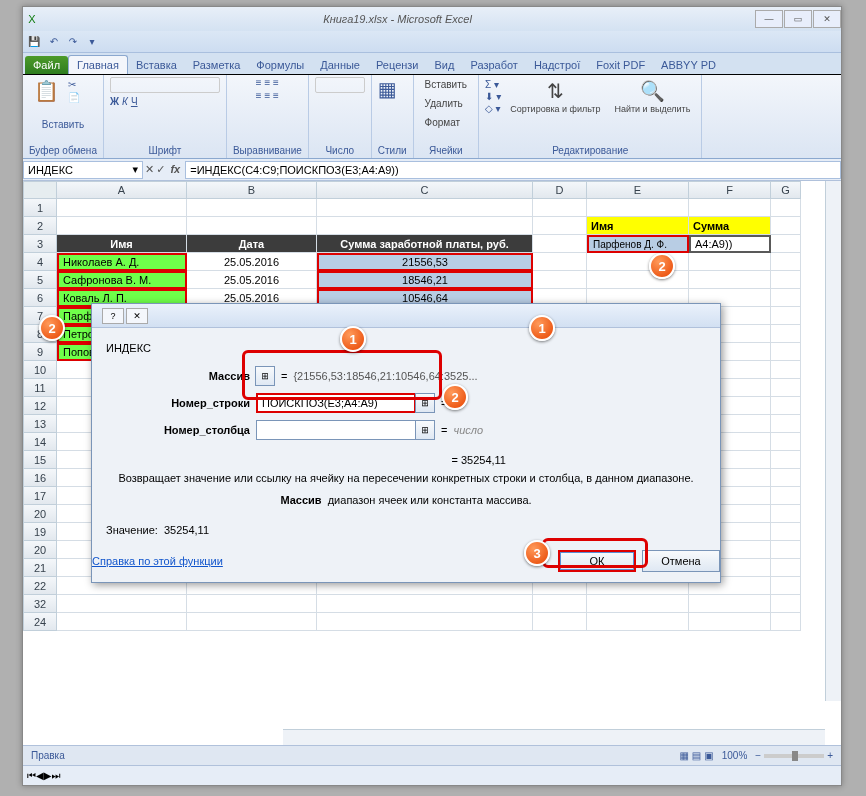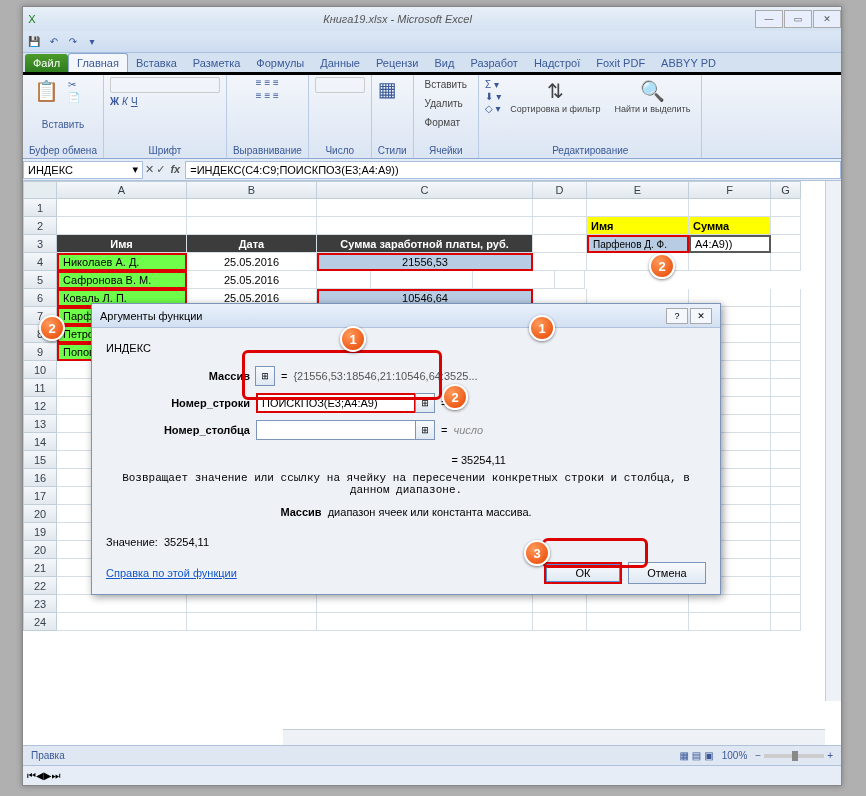--- a/index.html
+++ b/index.html
@@ -9,21 +9,21 @@
   
   .titlebar { height: 24px; background: linear-gradient(#e8eff8,#d4e2f2); display:flex; align-items:center; font-size:11px; color:#555;}
   .titlebar .icon { width:18px; display:inline-block; text-align:center; font-size:11px; color:#107c10;}
   .titlebar .title { flex:1; text-align:center;font-style:italic; }
   .winbtns { display:flex; }
   .winbtn { width:28px; height:18px; border:1px solid #aaa; background:#e8eefb; margin-left:1px; display:flex; align-items:center; justify-content:center; font-size:9px;}
 
   .qat { height:22px; background:linear-gradient(#dbe7f5,#cdddf1); border-bottom:1px solid #a9bfde; display:flex; align-items:center; padding:0 4px; gap:3px;}
   .qat .q { width:16px; height:16px; display:flex; align-items:center; justify-content:center; font-size:10px; color:#3b5998;}
 
-  .ribbon-tabs { height:22px; background:#d3e1f1; border-bottom:3px solid #000000; display:flex; align-items:flex-end; font-size:11px; padding-left:2px;}
+  .ribbon-tabs { height:22px; background:#d3e1f1; border-bottom:1px solid #000000; display:flex; align-items:flex-end; font-size:11px; padding-left:2px;}
   .tab { padding:3px 8px; color:#3b5998; cursor:pointer;}
   .tab.file { background:linear-gradient(#4c9a2a,#2e7d1f); color:#fff; border-radius:3px 3px 0 0;}
   .tab.active { background:#f3f6fb; border:1px solid #8ba8cf; border-bottom:none; border-radius:3px 3px 0 0;}
 
   .ribbon { height:84px; background:linear-gradient(#f3f6fb,#dbe5f3); border-bottom:1px solid #8ba8cf; display:flex; font-size:10px; color:#3b5998;}
   .group { border-right:1px solid #b9cbe5; padding:2px 6px; display:flex; flex-direction:column; justify-content:space-between;}
   .group-body { display:flex; gap:4px; align-items:center;}
   .grp-label { font-size:10px; text-align:center; color:#3b5998; padding-top:2px;}
   .rbtn { padding:1px 4px; border:1px solid transparent; border-radius:2px; display:flex; align-items:center; gap:2px; color:#444; font-size:10px; white-space:nowrap;}
   .big { font-size:20px;}
@@ -61,24 +61,24 @@
   .dlg-title .t { flex:1;}
   .dlg-title .db { width:22px; height:16px; border:1px solid #aaa; background:#f4f7fc; margin-left:2px; display:flex; align-items:center; justify-content:center; font-size:9px;}
   .dlg-body { padding:10px 14px 8px;}
   .fn-name { font-size:11px; margin:4px 0 10px;}
   .argrow { display:flex; align-items:center; height:24px; margin-bottom:3px;}
   .arglabel { width:150px; text-align:right; padding-right:6px; font-weight:bold;}
   .arginput { width:160px; height:20px; border:1px solid #7a95b8; background:#fff; padding:1px 4px; font-size:11px; display:flex; align-items:center;}
   .refbtn { width:20px; height:20px; border:1px solid #7a95b8; background:linear-gradient(#f8fafc,#dfe8f3); margin-left:-1px; display:flex; align-items:center; justify-content:center; font-size:9px;}
   .argeq { padding:0 6px;}
   .argval { color:#555;}
-  .desc { font-size:11px; padding:6px 2px; text-align:center;font-family:Liberation Mono, monospace;}
+  .desc { font-size:11px; padding:6px 2px; text-align:center;}
   .subdesc { font-size:11px; text-align:center; margin-top:4px;}
   .resline { margin-top:18px;}
-  .dlg-foot { display:flex; align-items:center; padding:6px 14px 10px;}
+  .dlg-foot { display:flex; align-items:center; padding:6px 0 10px;}
   .helplink { color:#1155cc; text-decoration:underline; flex:1; cursor:pointer;}
   .dbtn { width:78px; height:22px; border:1px solid #7a95b8; background:linear-gradient(#f8fafc,#dfe8f3); font-size:11px; margin-left:6px;}
 
   .sheettabs { position:absolute; bottom:0; left:0; right:0; height:20px; background:#e6edf7; border-top:1px solid #b0c1db; display:flex; align-items:center; font-size:10px; padding:0 4px;}
   .status { position:absolute; bottom:20px; left:0; right:0; height:20px; background:#dfe7f2; border-top:1px solid #b0c1db; display:flex; align-items:center; font-size:10px; padding:0 8px; color:#3b5998;}
   .scrollv { position:absolute; right:0; top:0; width:16px; bottom:40px; background:#eef2f7; border-left:1px solid #c1cfda;}
   .scrollh { position:absolute; bottom:40px; left:260px; right:16px; height:16px; background:#eef2f7; border-top:1px solid #c1cfda;}
 </style>
 </head>
 <body>
@@ -251,20 +251,21 @@
           <div class="cell wC sumcol">21556,53</div>
           <div class="cell wD"></div>
           <div class="cell wE"></div>
           <div class="cell wF"></div>
           <div class="cell wG"></div>
         </div>
       <div class="row">
           <div class="rh">5</div>
           <div class="cell wA namecol">Сафронова В. М.</div>
           <div class="cell wB datacell">25.05.2016</div>
+          <div class="cell wC sumcol">18546,21</div>
           <div class="cell wD"></div>
           <div class="cell wE"></div>
           <div class="cell wF"></div>
           <div class="cell wG"></div>
         </div>
       <div class="row">
           <div class="rh">6</div>
           <div class="cell wA namecol">Коваль Л. П.</div>
           <div class="cell wB datacell">25.05.2016</div>
           <div class="cell wC sumcol">10546,64</div>
@@ -429,21 +430,21 @@
         <div class="rh">22</div>
         <div class="cell wA"></div>
         <div class="cell wB"></div>
         <div class="cell wC"></div>
         <div class="cell wD"></div>
         <div class="cell wE"></div>
         <div class="cell wF"></div>
         <div class="cell wG"></div>
       </div>
       <div class="row">
-        <div class="rh">23</div>
+        <div class="rh">32</div>
         <div class="cell wA"></div>
         <div class="cell wB"></div>
         <div class="cell wC"></div>
         <div class="cell wD"></div>
         <div class="cell wE"></div>
         <div class="cell wF"></div>
         <div class="cell wG"></div>
       </div>
       <div class="row">
         <div class="rh">24</div>
@@ -458,21 +459,20 @@
 
     <div class="callout" style="left:506px;top:134px">1</div>
     <div class="callout" style="left:16px;top:134px">2</div>
     <div class="callout" style="left:626px;top:72px">2</div>
 
     <div class="scrollv"></div>
   </div>
 
   <div class="dialog">
     <div class="dlg-title">
-      <span class="t">Аргументы функции</span>
       <div class="db">?</div>
       <div class="db">✕</div>
     </div>
     <div class="dlg-body">
       <div class="fn-name">ИНДЕКС</div>
 
       <div class="argrow" style="position:relative">
         <div class="arglabel">Массив</div>
         <div class="refbtn">⊞</div>
         <div class="argeq">=</div>

